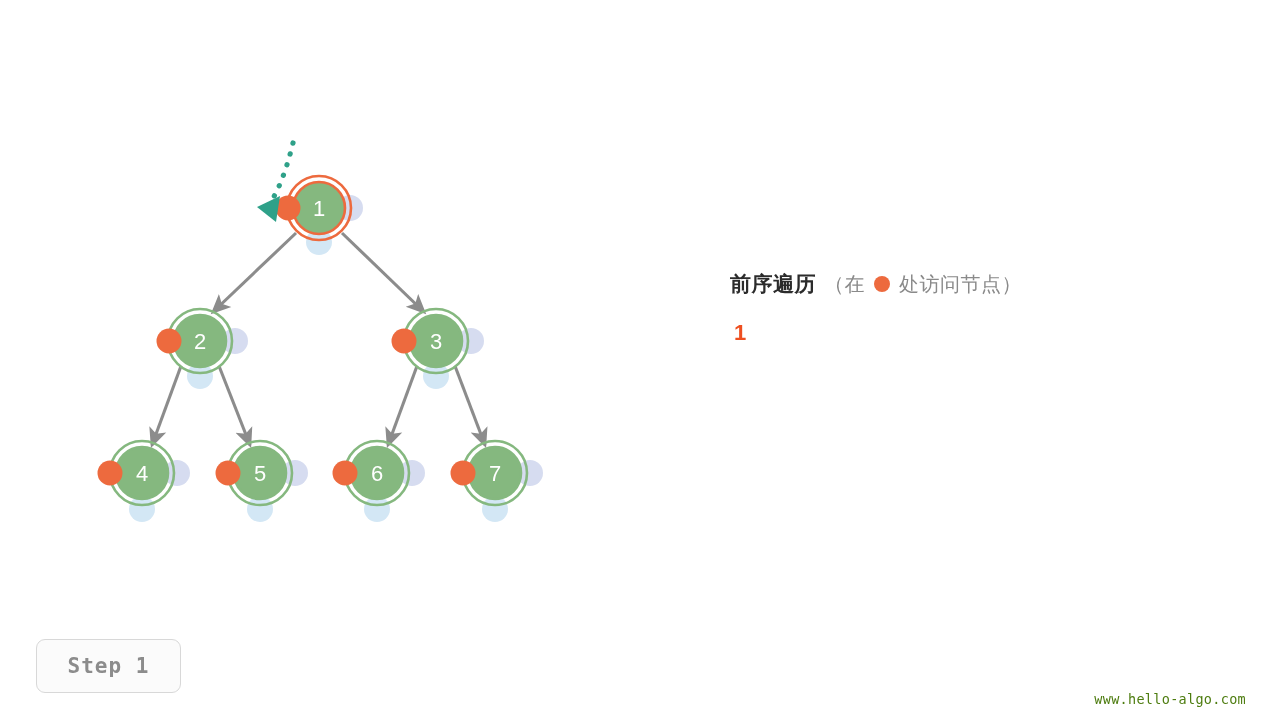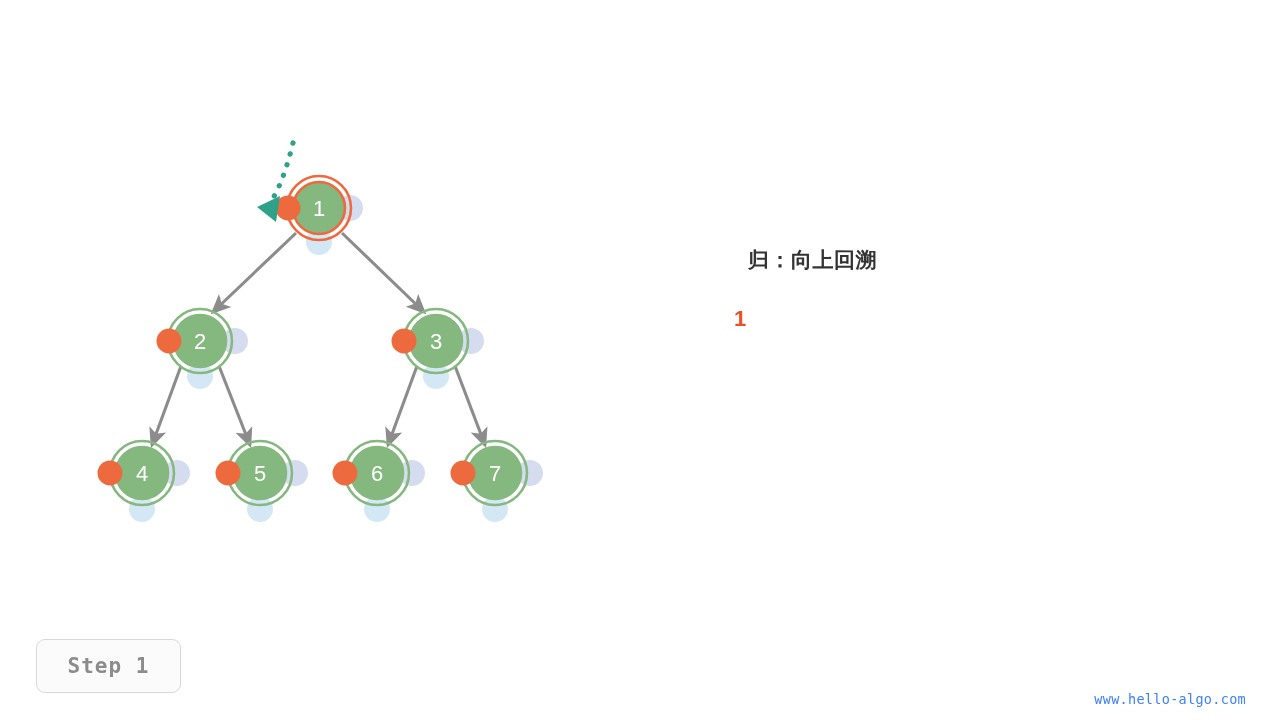--- a/index.html
+++ b/index.html
@@ -117,21 +117,21 @@
     letter-spacing: 1px;
   }
 
   
   #watermark {
     position: absolute;
     right: 34px;
     bottom: 13px;
     font-family: "DejaVu Sans Mono", "Liberation Mono", monospace;
     font-size: 13.5px;
-    color: #3b82f6;
+    color: #4d7c0f;
     letter-spacing: 0.3px;
   }
 </style>
 </head>
 <body>
 
 <svg id="tree-canvas" viewBox="0 0 700 600" width="700" height="600" xmlns="http://www.w3.org/2000/svg">
 
   <defs>
     <marker id="arrowGray" markerWidth="7" markerHeight="7" refX="5.4" refY="3.1" orient="auto" markerUnits="strokeWidth">
@@ -213,24 +213,27 @@
 
   <g>
     <path d="M293,143 C288,163 282,183 272,200" fill="none" stroke="#2fa189" stroke-width="5.2" stroke-linecap="round" stroke-dasharray="0.2 11"></path>
     <path d="M257,207 L280,196 L276,222 Z" fill="#2fa189"></path>
   </g>
 </svg>
 
 <div id="info-panel">
 
 
-  <div class="recursion-line">
-    <span id="recursion-up">归：向上回溯</span>
+
+  <div id="traversal-row">
+    <span id="traversal-title">前序遍历</span>
+    <span id="traversal-paren-open">（在</span>
+    <span id="visit-marker-dot"></span>
+    <span id="traversal-paren-close">处访问节点）</span>
   </div>
-
 
   <div id="traversal-result">1</div>
 </div>
 
 <div id="step-badge">
   <span id="step-badge-label">Step 1</span>
 </div>
 
 <div id="watermark">www.hello-algo.com</div>
 

